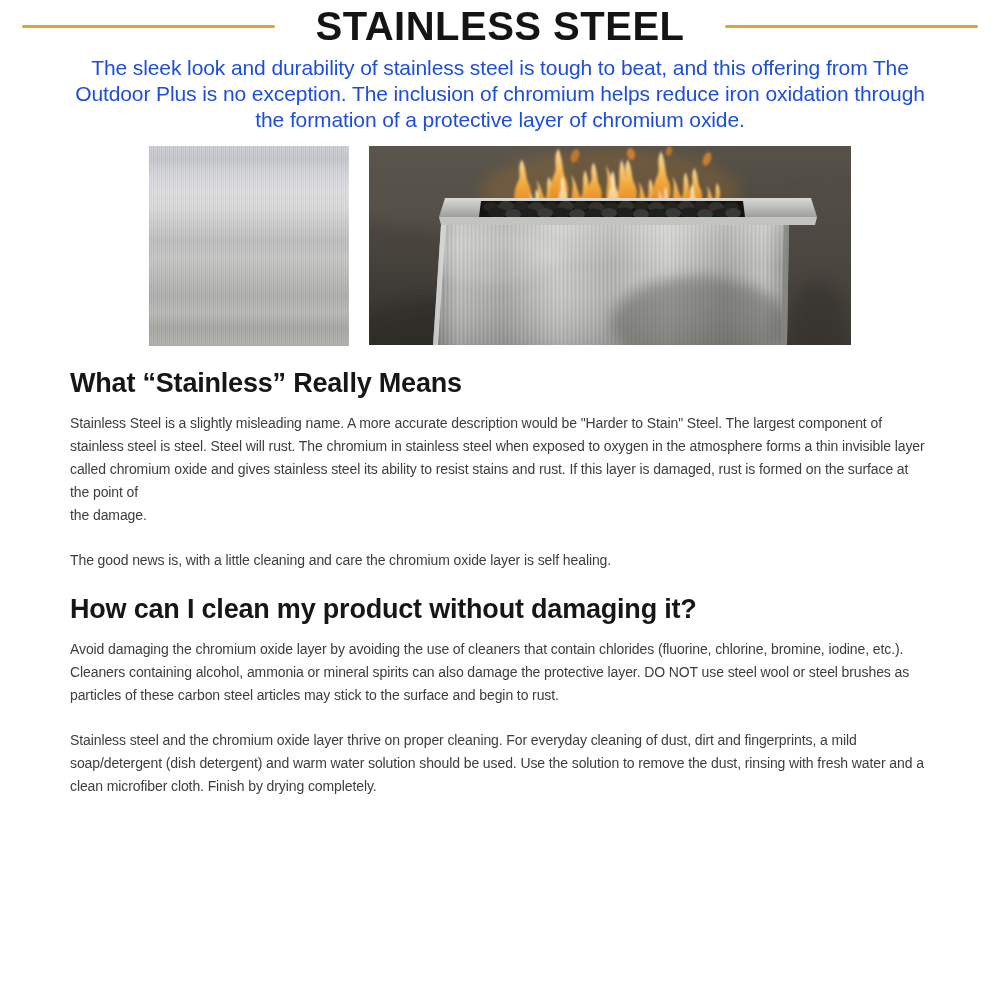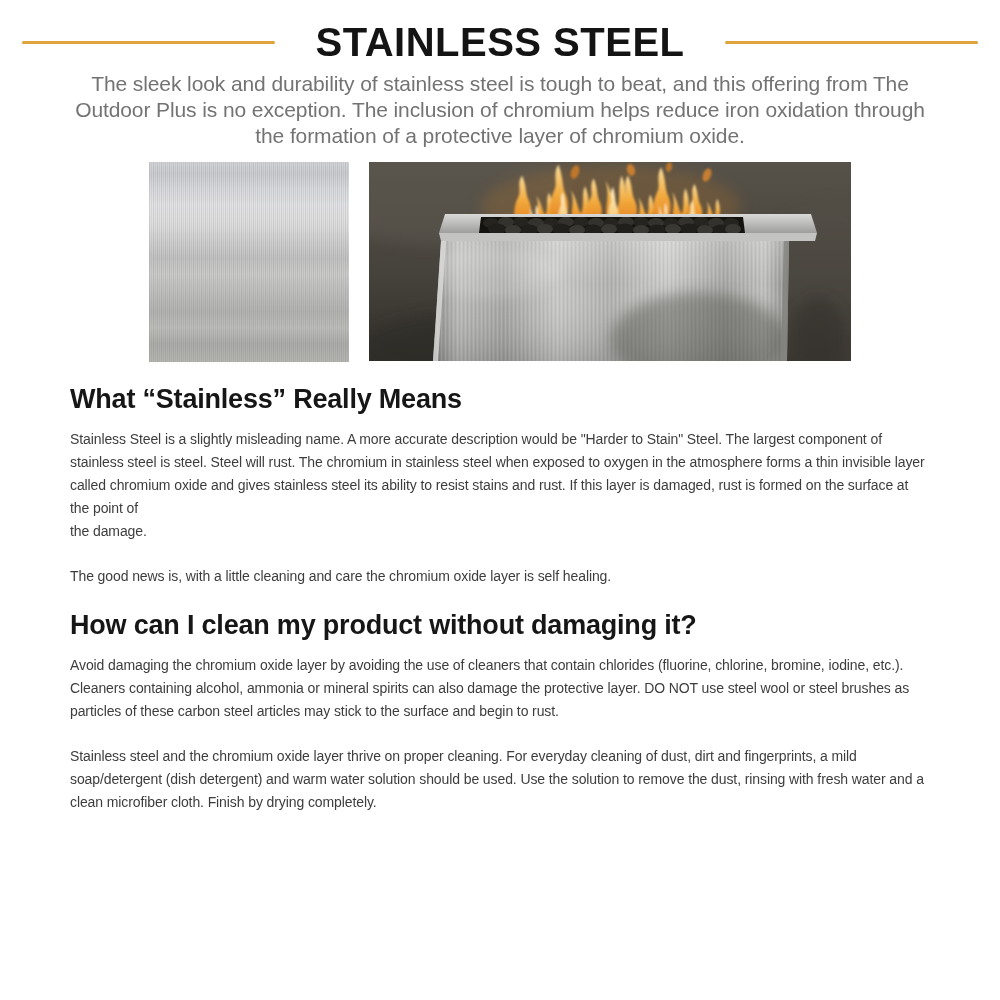--- a/index.html
+++ b/index.html
@@ -3,28 +3,28 @@
 <meta charset="utf-8">
 <style>
   html, body { margin:0; padding:0; background:#ffffff; }
   .page {
     width:1000px; height:1000px; margin:0 auto; background:#ffffff;
     position:relative; overflow:hidden;
     font-family:"Liberation Sans", sans-serif;
     -webkit-font-smoothing:antialiased;
   }
   
-  .title-row { display:flex; align-items:center; justify-content:center; padding-top:21px; }
+  .title-row { display:flex; align-items:center; justify-content:center; padding-top:5px; }
   .rule { height:3px; width:253px; border-radius:2px; background:#dfa43c; }
   .page-title {
     font-size:40px; font-weight:bold; color:#141414; line-height:1.05;
     margin:0 40px; letter-spacing:0.5px; white-space:nowrap;
   }
   .intro {
-    text-align:center; font-size:21px; line-height:26px; color:#737373;
+    text-align:center; font-size:21px; line-height:26px; color:#1d4ed8;
     max-width:856px; margin:8px auto 8px; letter-spacing:-0.1px;
   }
   
   .images-row { display:flex; justify-content:center; align-items:flex-start; gap:20px; margin-top:13px; height:200px; }
   .texture-img {
     width:200px; height:200px; flex:0 0 auto;
     background-image:
       repeating-linear-gradient(90deg,
         rgba(80,80,88,0.14) 0px, rgba(80,80,88,0.14) 1px,
         rgba(255,255,255,0) 1px, rgba(255,255,255,0) 2px,

